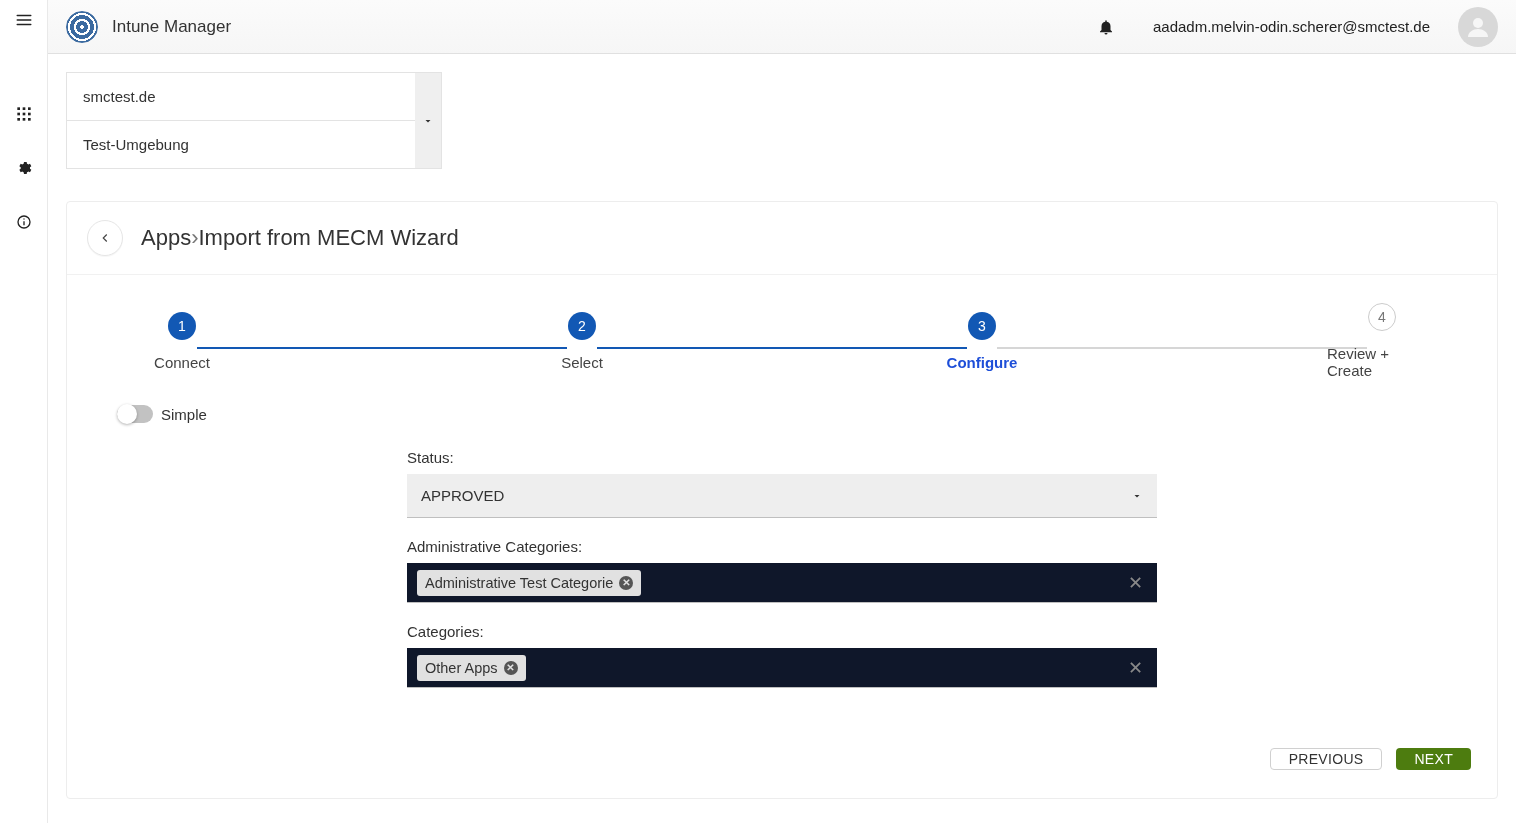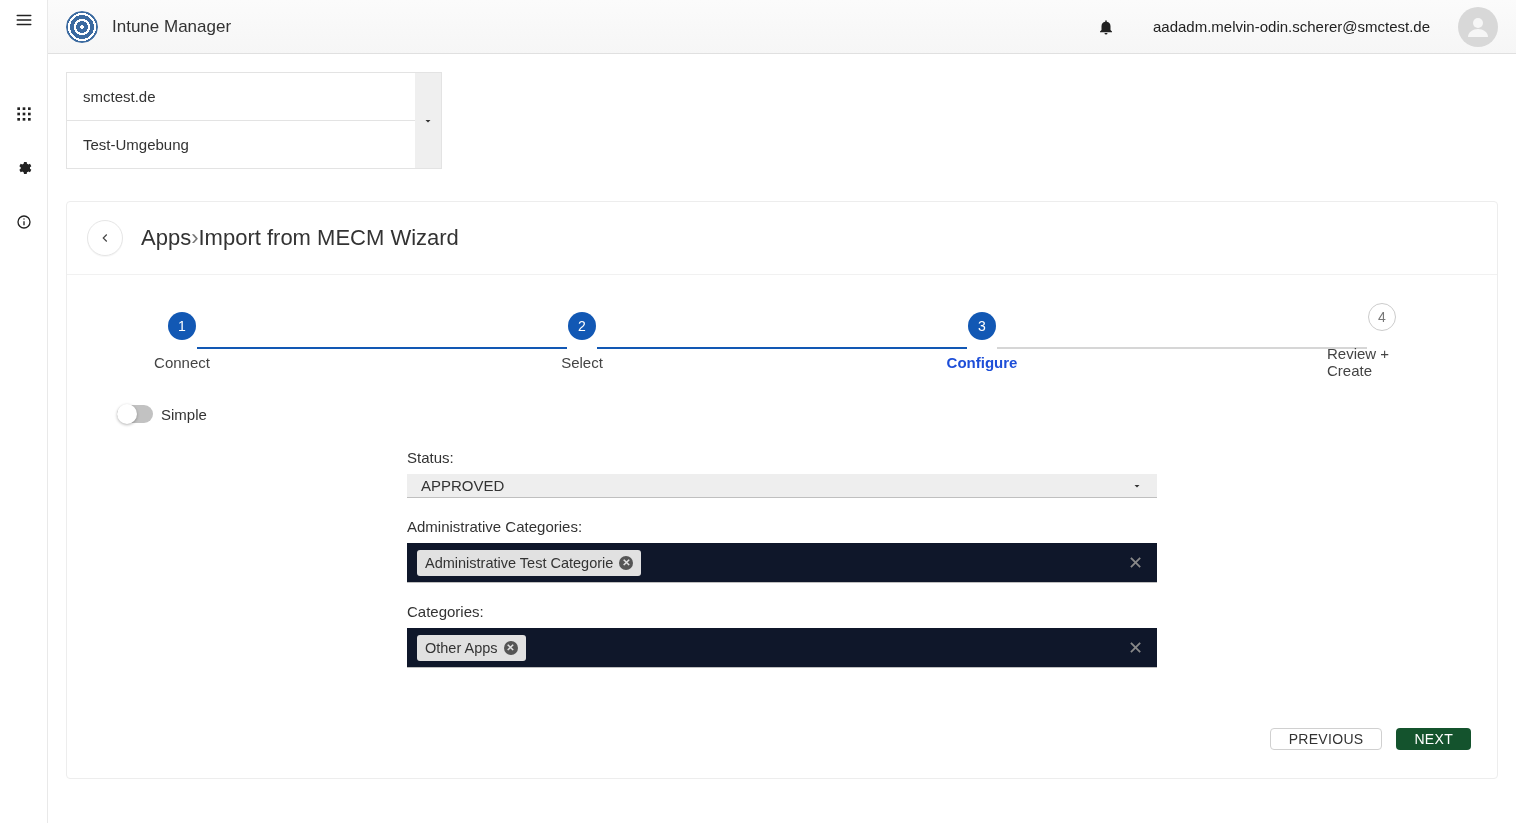--- a/index.html
+++ b/index.html
@@ -63,37 +63,37 @@
     width:36px; height:18px; border-radius:18px; background:#c2c2c2; position:relative; cursor:pointer;
   }
   .toggle-knob {
     position:absolute; left:0px; top:-1px; width:20px; height:20px; border-radius:50%; background:#fff; box-shadow:0 1px 3px rgba(0,0,0,0.3);
   }
   .toggle-label { font-size:15px; color:#333; }
   .form { width: 750px; margin: 18px auto 0 auto; }
   .field { margin-bottom: 20px; }
   .field-label { font-size:15px; color:#333; margin-bottom:8px; }
   .select {
-    height:24px; background:#eeeeee; border:none; border-bottom:1px solid #bfbfbf; display:flex; align-items:center; padding:0 14px; justify-content:space-between; cursor:pointer;
+    height:44px; background:#eeeeee; border:none; border-bottom:1px solid #bfbfbf; display:flex; align-items:center; padding:0 14px; justify-content:space-between; cursor:pointer;
   }
   .select-text { font-size:15px; color:#333; }
   .chipbox {
     min-height:40px; background:#0f172a; border:none; border-bottom:1px solid #bfbfbf; display:flex; align-items:center; padding:5px 10px; justify-content:space-between; cursor:text;
   }
   .chip {
     background:#e1e1e1; border-radius:3px; padding:5px 8px; font-size:14.5px; color:#333; display:flex; align-items:center; gap:6px;
   }
   .chip-x { width:14px; height:14px; border-radius:50%; background:#555; color:#e1e1e1; font-size:10px; display:flex; align-items:center; justify-content:center; cursor:pointer; font-weight:bold; }
   .box-clear { color:#888; font-size:18px; cursor:pointer; padding:0 4px; }
   .actions { display:flex; justify-content:flex-end; gap:14px; padding: 40px 26px 0 0; }
   .btn {
     height:22px; padding:0 18px; font-size:14px; border-radius:4px; cursor:pointer; display:flex; align-items:center; letter-spacing:0.3px;
   }
   .btn-outline { border:1px solid #d0d0d0; background:#fff; color:#333; }
-  .btn-primary { border:none; background:#14532d; color:#fff; }
+  .btn-primary { border:none; background:#4d7c0f; color:#fff; }
 </style>
 </head>
 <body>
 
 <div class="app">
   <div class="rail">
     <div class="rail-item">
       <svg viewBox="0 0 24 24" width="18" height="18">
           <path d="M3 6h18M3 12h18M3 18h18" stroke="#222" stroke-width="2" stroke-linecap="round"></path>
         </svg>

